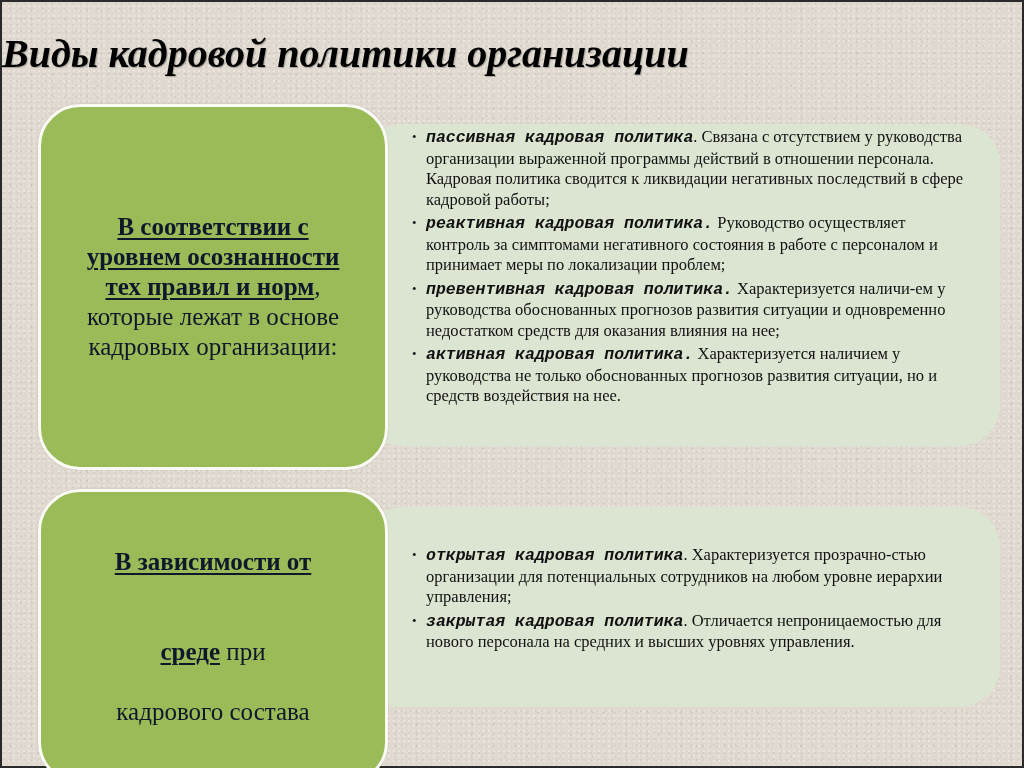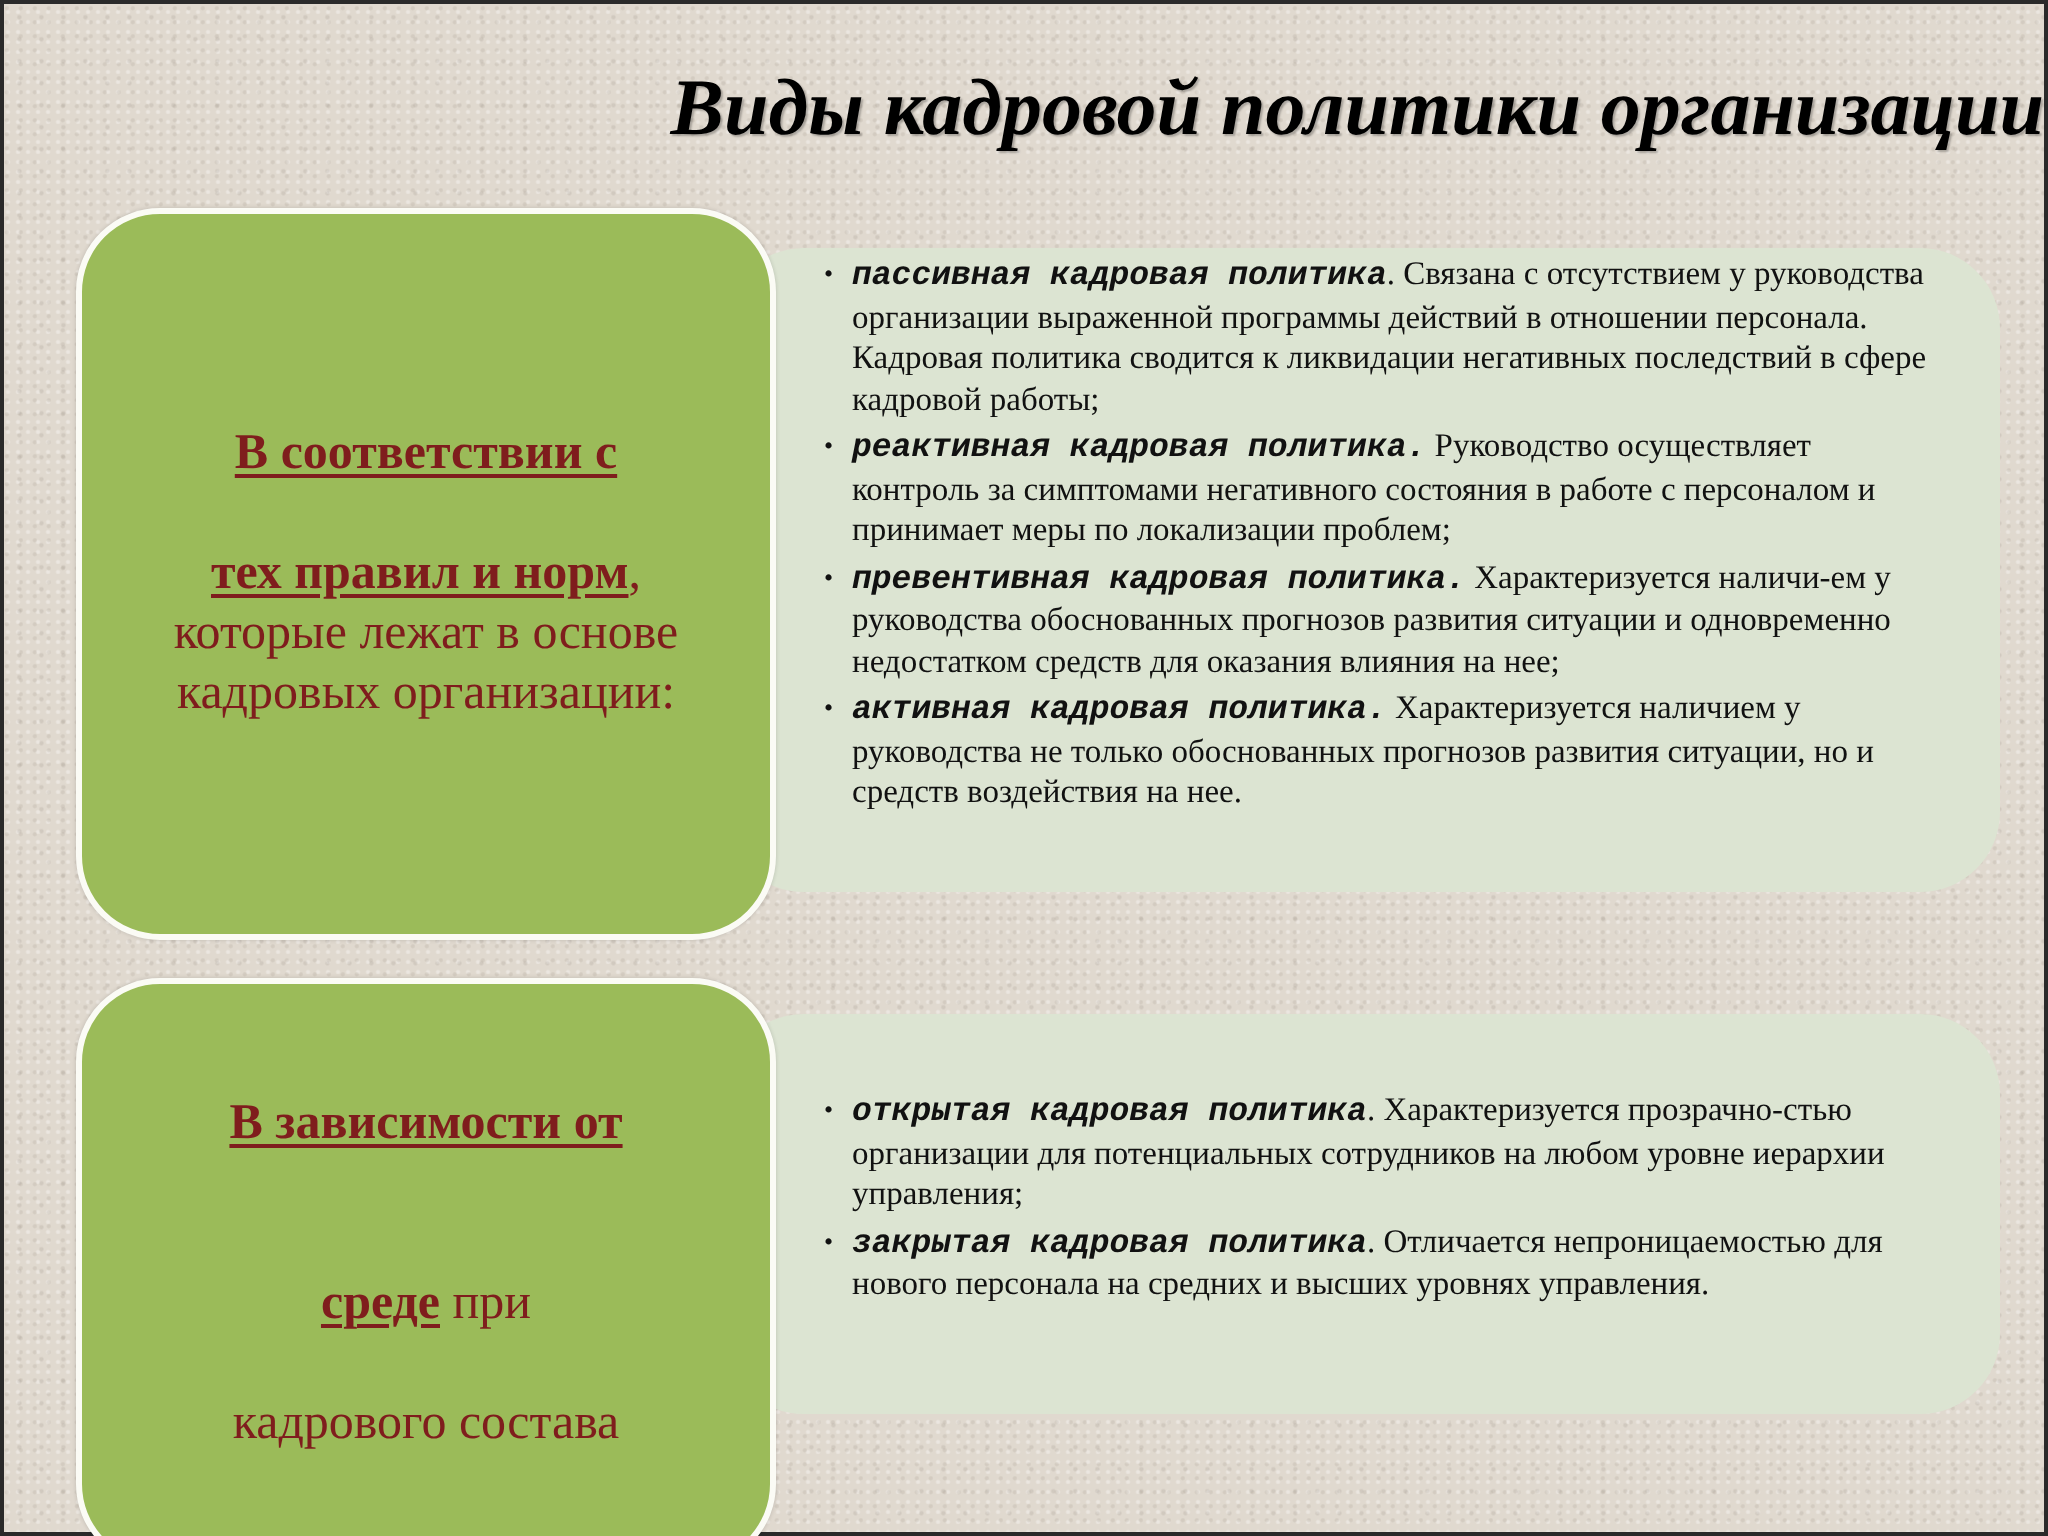--- a/index.html
+++ b/index.html
@@ -14,21 +14,21 @@
       border: 2px solid #2a2a2a;
       background-color: #e0d9cf;
       background-image:
         radial-gradient(circle at 20% 30%, rgba(150,140,125,0.18) 0.6px, transparent 1.4px),
         radial-gradient(circle at 70% 60%, rgba(120,110,100,0.15) 0.6px, transparent 1.5px),
         radial-gradient(circle at 40% 80%, rgba(255,255,255,0.35) 0.6px, transparent 1.4px);
       background-size: 7px 7px, 11px 11px, 5px 5px;
     }
     .title {
       position: absolute; left: 0; top: 28px; width: 100%;
-      text-align: right;
+      text-align: left;
       font-family: "Liberation Serif", serif;
       font-style: italic; font-weight: bold;
       font-size: 40px; color: #000;
       letter-spacing: 0px;
       text-shadow: 1px 1px 1px rgba(0,0,0,0.25);
     }
     .panel {
       position: absolute;
       background: #dce4d2;
       border-radius: 40px;
@@ -37,21 +37,21 @@
     .panel-2 { left: 360px; top: 505px; width: 638px; height: 200px; }
     .green-box {
       position: absolute;
       background: #9bbb59;
       border: 3px solid #fbfbf5;
       border-radius: 42px;
       box-shadow: 0 0 2px rgba(0,0,0,0.15);
       box-sizing: border-box;
       display: flex; align-items: center; justify-content: center;
       text-align: center;
-      color: #7f1d1d;
+      color: #0f172a;
       font-family: "Liberation Serif", serif;
       font-size: 25px; line-height: 30px;
     }
     .green-1 { left: 36px; top: 102px; width: 350px; height: 366px; padding: 0 14px; }
     .green-2 { left: 36px; top: 487px; width: 350px; height: 295px; padding: 0 16px; }
     .green-box .ul { font-weight: bold; text-decoration: underline; text-decoration-thickness: 2px; text-underline-offset: 3px; }
     .list {
       position: absolute;
       margin: 0; padding: 0; list-style: none;
       font-family: "Liberation Serif", serif;
@@ -75,21 +75,21 @@
 
 <div class="slide">
 
   <div class="title">Виды кадровой политики организации</div>
 
   <div class="panel panel-1"></div>
 
   <div class="green-box green-1">
     <div>
       <span class="ul">В соответствии с</span><br>
-      <br>
+      <span class="ul">уровнем осознанности</span><br>
       <span class="ul">тех правил и норм</span><span>,</span><br>
       <span>которые лежат в основе</span><br>
       <span>кадровых организации:</span>
     </div>
   </div>
 
   <ul class="list list-1">
     <li>
       <span class="bullet">•</span>
       <span class="term">пассивная кадровая политика</span><span>.</span><span> Связана с отсутствием у руководства организации выраженной программы действий в отношении персонала. Кадровая политика сводится к ликвидации негативных последствий в сфере кадровой работы;</span>

